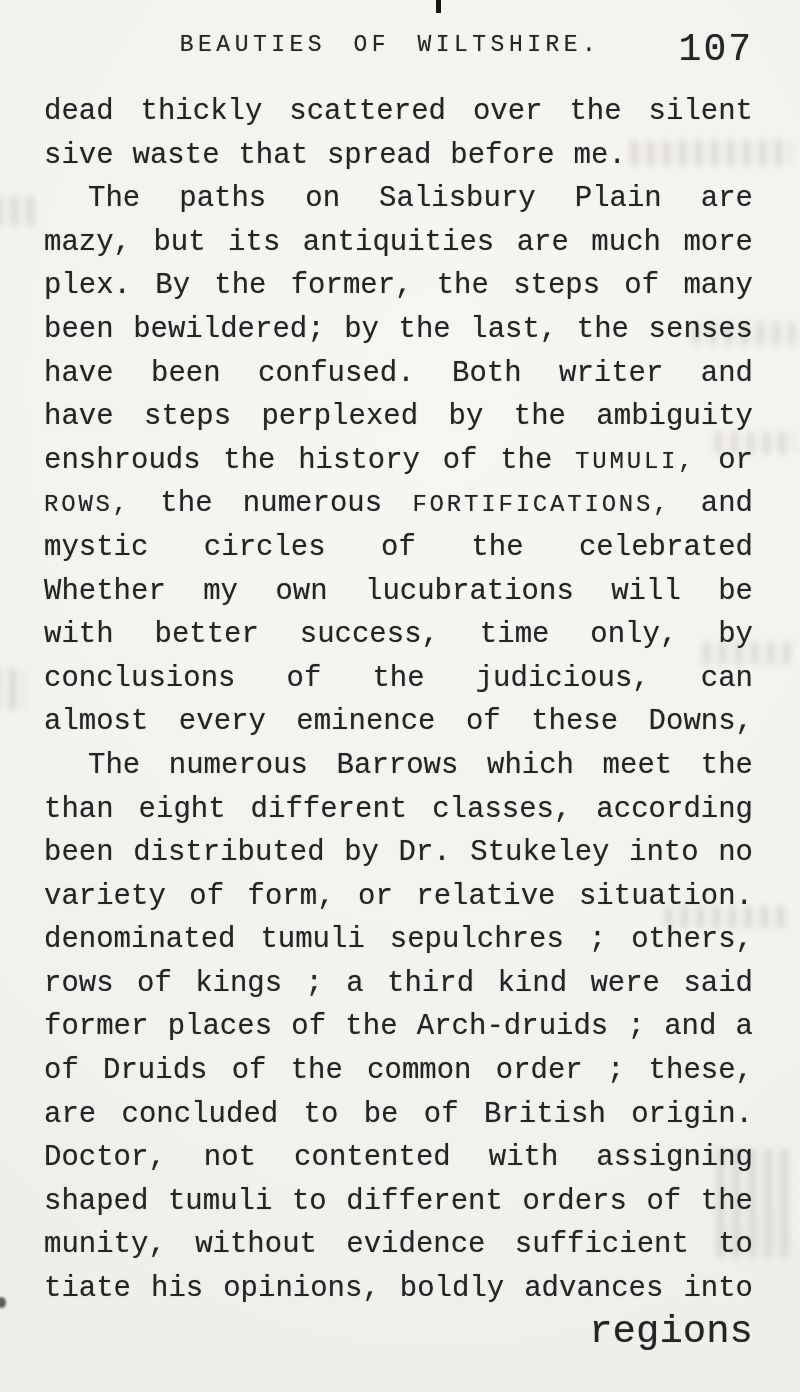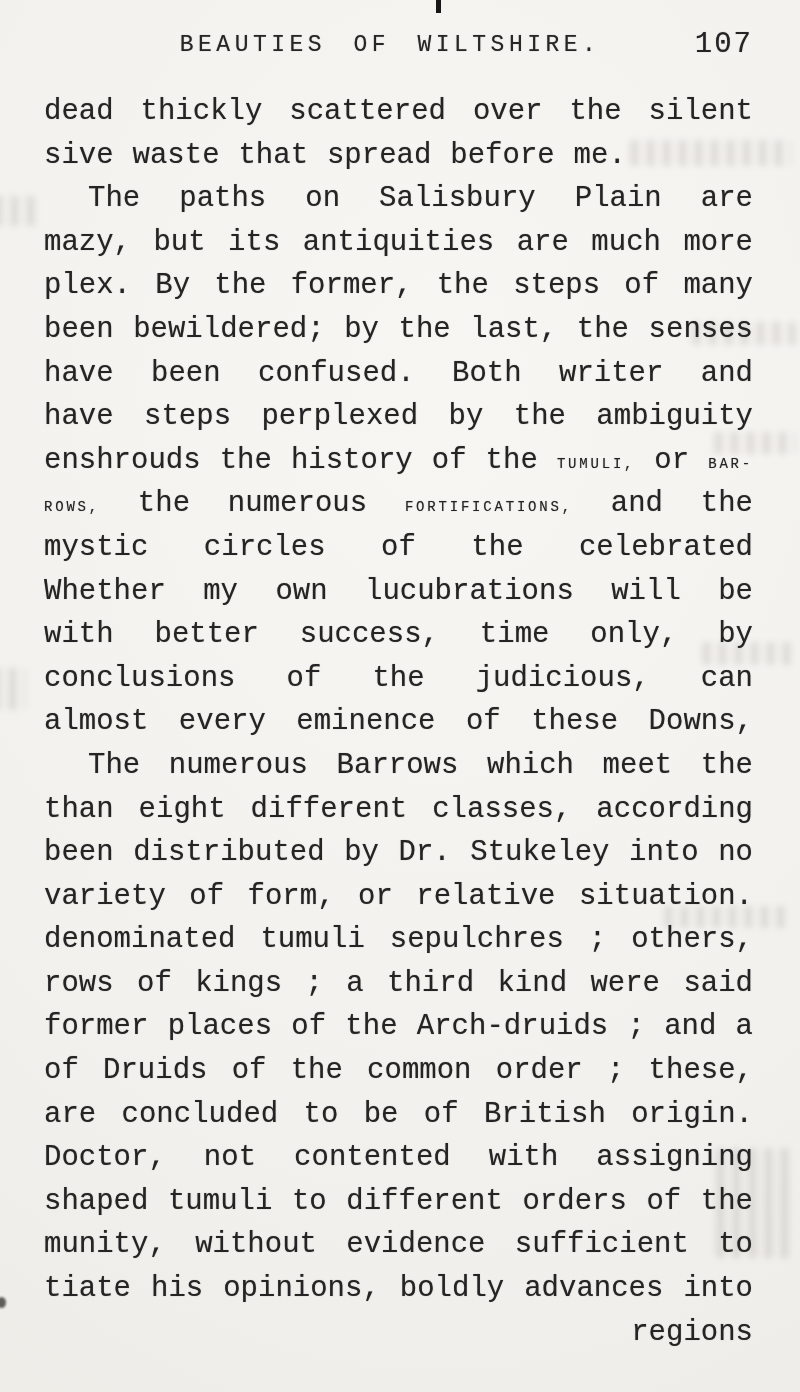--- a/index.html
+++ b/index.html
@@ -11,31 +11,31 @@
     font-family:Liberation Mono, monospace;
     color:#242424;
   }
   .ink { text-shadow:0 0 1px rgba(40,40,40,.45); }
   .header { position:absolute; top:32px; left:44px; width:709px; height:32px; }
   .running-title {
     position:absolute; left:50%; transform:translateX(-52%);
     font-size:23px; letter-spacing:4.5px; word-spacing:9px; white-space:nowrap;
     color:#262626;
   }
-  .page-number { position:absolute; right:0; top:-4px; font-size:29px; letter-spacing:2px; }
+  .page-number { position:absolute; right:0; top:-4px; font-size:38px; letter-spacing:2px; }
   .text-block { position:absolute; top:90px; left:44px; width:709px; }
   .line {
     height:43.6px; line-height:43.6px; font-size:29px;
     text-align:justify; text-align-last:justify; text-justify:inter-word;
     overflow:hidden; word-spacing:1.5px;
   }
   .line.end { text-align-last:left; }
   .line.indent { text-indent:44px; }
-  .sc { font-size:14px; letter-spacing:2.8px; }
-  .catchword-line { height:43.6px; line-height:43.6px; font-size:29px; text-align:right; }
+  .sc { font-size:24px; letter-spacing:2.8px; }
+  .catchword-line { height:43.6px; line-height:43.6px; font-size:39px; text-align:right; }
   
   .artifact-tick { position:absolute; left:436px; top:0; width:5px; height:13px; background:#161616; }
   .corner-dot { position:absolute; left:-3px; top:1297px; width:9px; height:11px; background:rgba(45,45,42,.75); border-radius:50%; filter:blur(1px); }
   .smudge {
     position:absolute; filter:blur(3px); opacity:.45; border-radius:3px;
     background: repeating-linear-gradient(90deg, rgba(128,126,119,.40) 0px 9px, rgba(128,126,119,0) 9px 16px);
   }
 </style>
 </head>
 <body>

